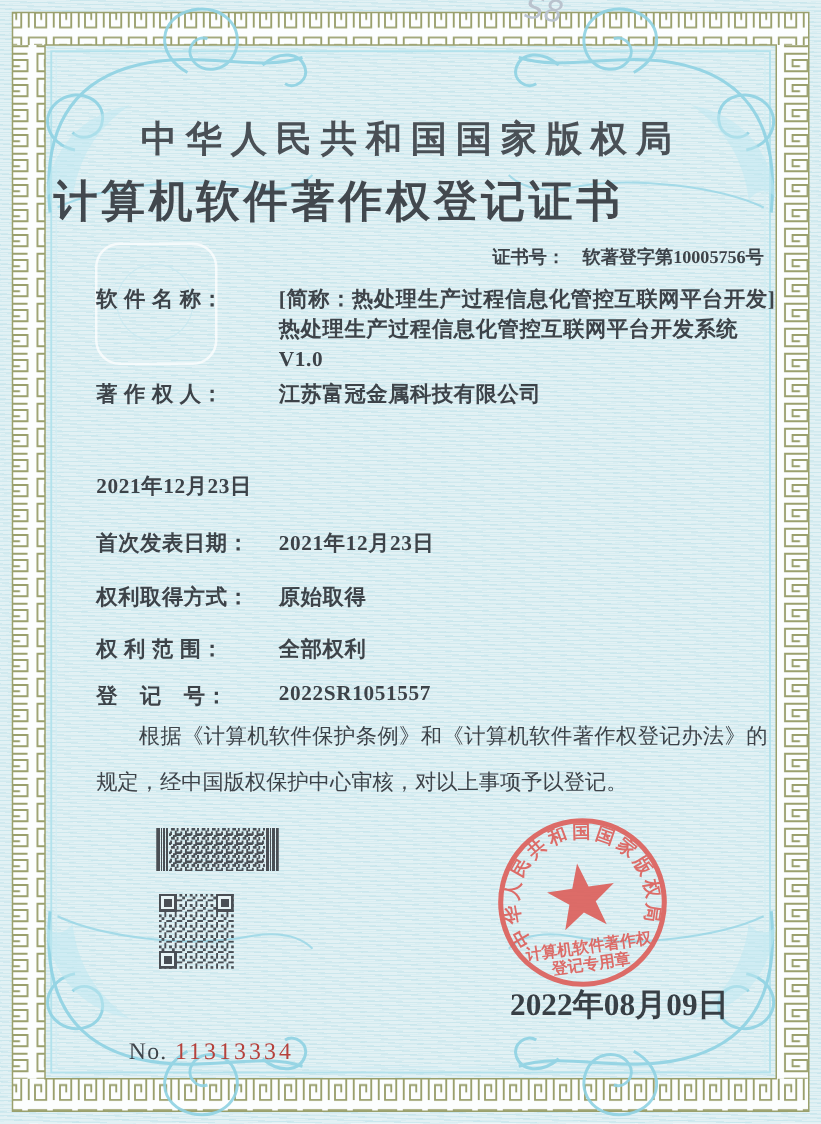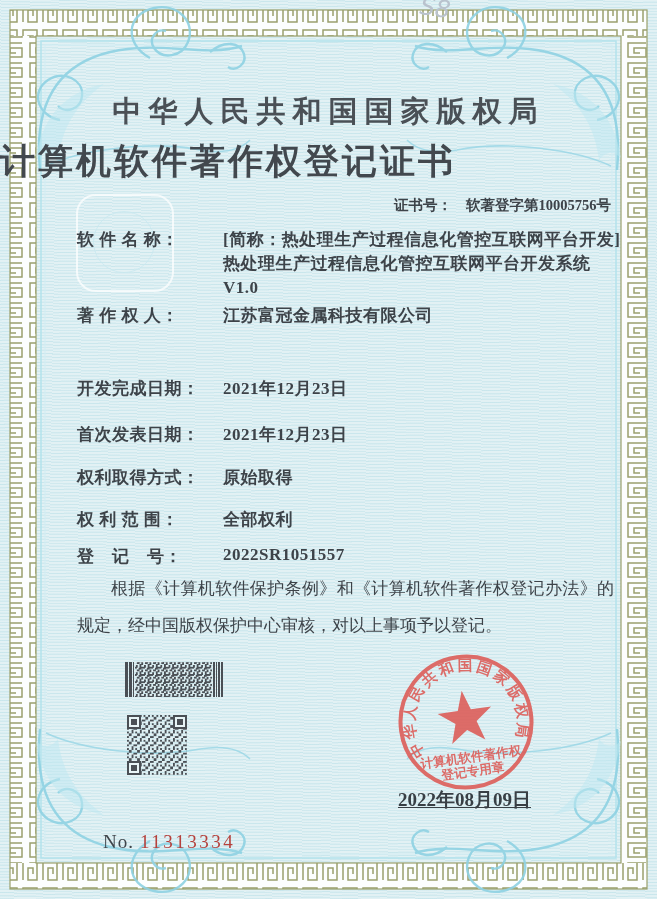--- a/index.html
+++ b/index.html
@@ -9,21 +9,21 @@
     background-color:#e2f1f4;
     background-image:
       repeating-linear-gradient(2deg, rgba(160,212,223,0.28) 0 1px, transparent 1px 3px),
       repeating-linear-gradient(-3deg, rgba(180,222,232,0.18) 0 1px, transparent 1px 4px);
   }
   .decor{position:absolute;left:0;top:0;z-index:1;}
   .content{position:absolute;left:0;top:0;width:657px;height:899px;z-index:3;}
 
   .authority{position:absolute;top:92px;left:0;width:657px;text-align:center;
     font-size:29px;font-weight:bold;letter-spacing:7px;color:#4a5056;}
-  .cert-title{position:absolute;top:138px;left:0;width:542px;text-align:left;
+  .cert-title{position:absolute;top:138px;left:0;width:542px;text-align:center;
     font-size:35px;font-weight:bold;letter-spacing:3px;color:#42484e;}
   .cert-no{position:absolute;top:196px;right:46px;font-size:14.5px;font-weight:bold;color:#3d4349;text-align:right;}
   .cert-no .gap{display:inline-block;width:14px;}
 
   .watermark{position:absolute;left:76px;top:194px;width:94px;height:94px;
     border:2px solid rgba(255,255,255,0.85);border-radius:20px;opacity:.85;}
   .watermark::after{content:"";position:absolute;left:15px;top:15px;width:60px;height:60px;
     border:1.5px solid rgba(200,232,240,0.9);border-radius:50%;}
 
   .row{position:absolute;left:77px;display:flex;color:#3d4349;gap:23px;}
@@ -36,21 +36,21 @@
     text-indent:2em;text-align:justify;}
 
   .barcode{position:absolute;left:125px;top:661px;}
   .qrcode{position:absolute;left:127px;top:715px;}
 
   .serial{position:absolute;left:103px;top:831px;font-size:19px;color:#3f454b;letter-spacing:1px;}
   .serial .num{color:#b5413c;letter-spacing:2.5px;margin-left:6px;}
 
   .seal{position:absolute;left:396px;top:652px;width:140px;height:140px;
     transform:rotate(-8deg);opacity:.88;z-index:4;}
-  .issue-date{position:absolute;left:398px;top:787px;font-size:19px;font-weight:bold;color:#383f45;z-index:5;text-decoration:underline;}
+  .issue-date{position:absolute;left:408px;top:787px;font-size:25px;font-weight:bold;color:#383f45;z-index:5;}
 
   .handwriting{position:absolute;left:420px;top:-6px;z-index:6;
     font-family:"DejaVu Sans",sans-serif;font-style:italic;font-size:24px;
     color:#b9c2cd;transform:rotate(8deg);}
 </style>
 </head>
 <body>
 
 <div class="certificate">
 
@@ -119,21 +119,20 @@
         <div>V1.0</div>
       </div>
     </div>
 
     <div class="row" style="top:304px">
       <div class="label">著 作 权 人：</div>
       <div class="value">江苏富冠金属科技有限公司</div>
     </div>
 
     <div class="row" style="top:377px">
-      <div class="label">开发完成日期：</div>
       <div class="value">2021年12月23日</div>
     </div>
 
     <div class="row" style="top:423px">
       <div class="label">首次发表日期：</div>
       <div class="value">2021年12月23日</div>
     </div>
 
     <div class="row" style="top:466px">
       <div class="label">权利取得方式：</div>

